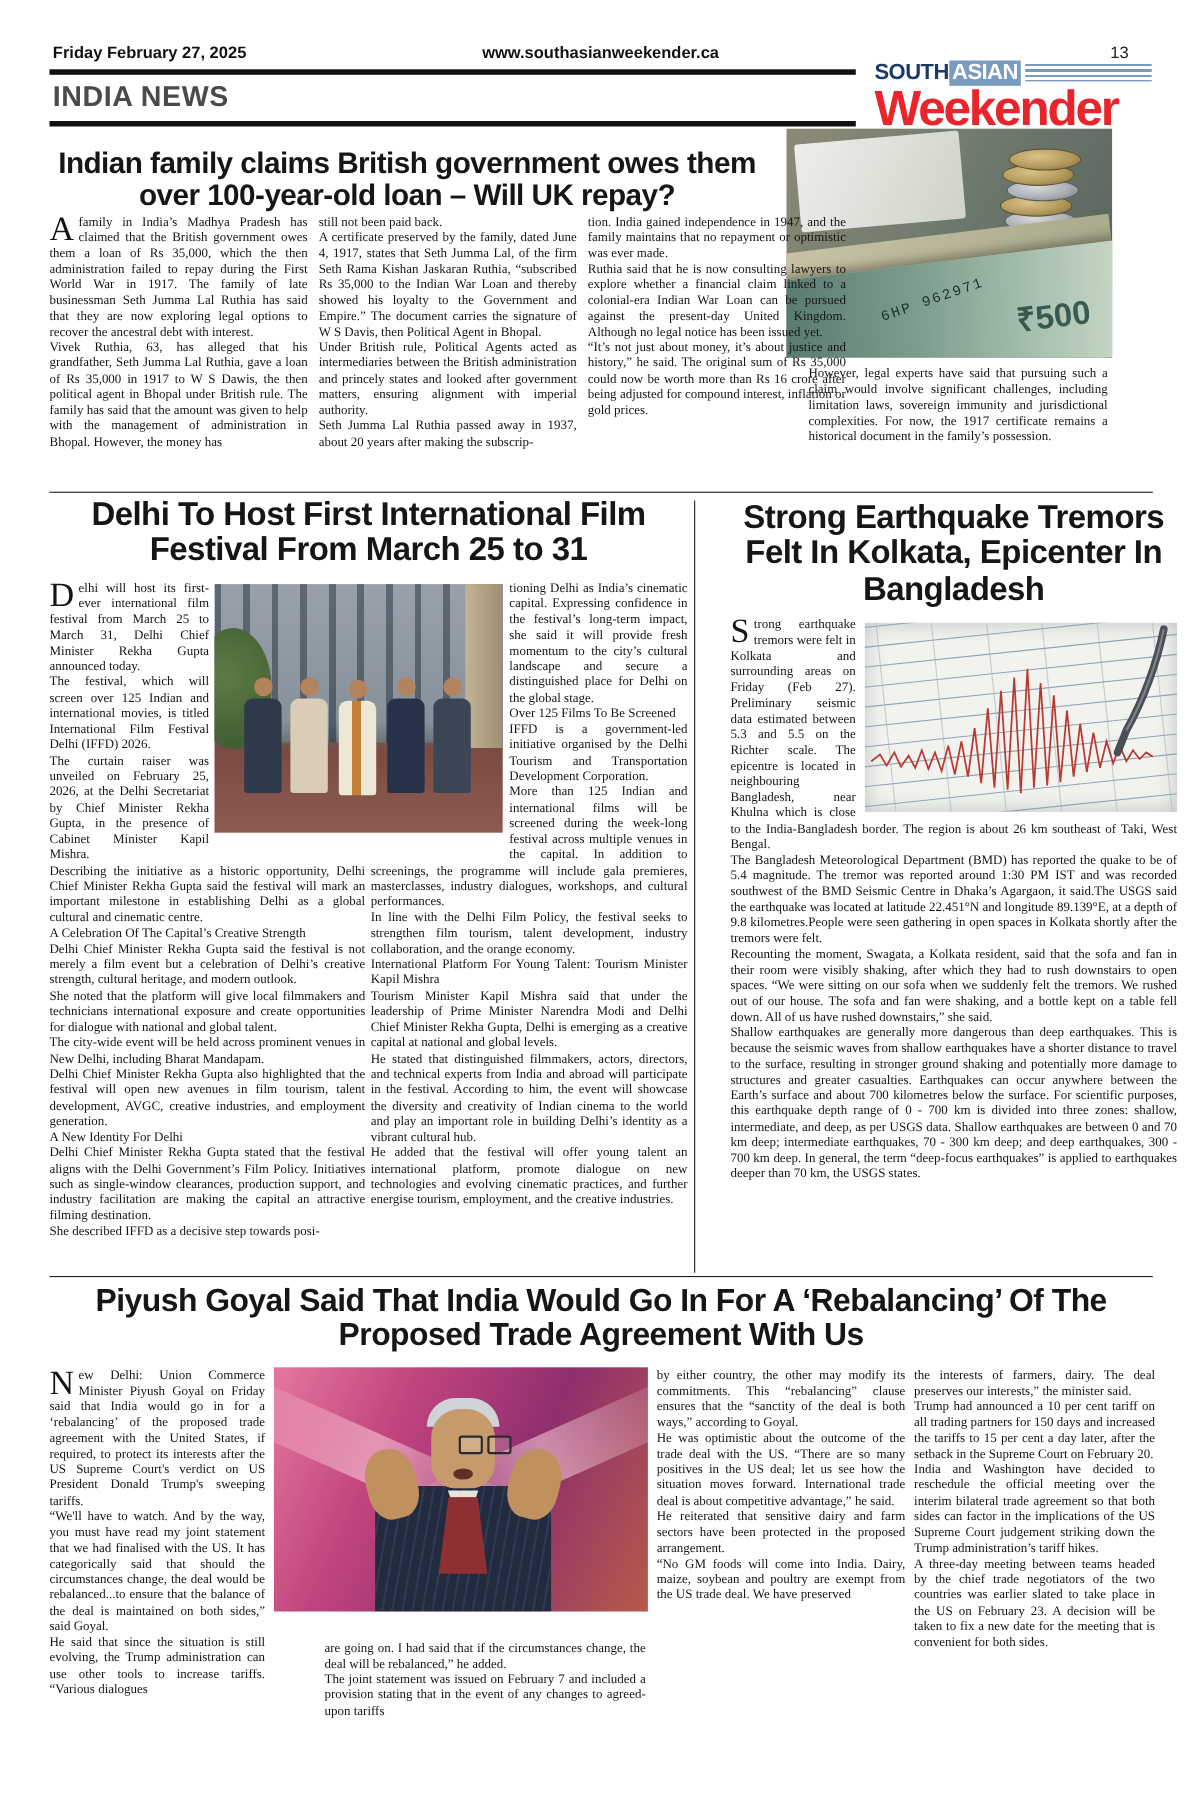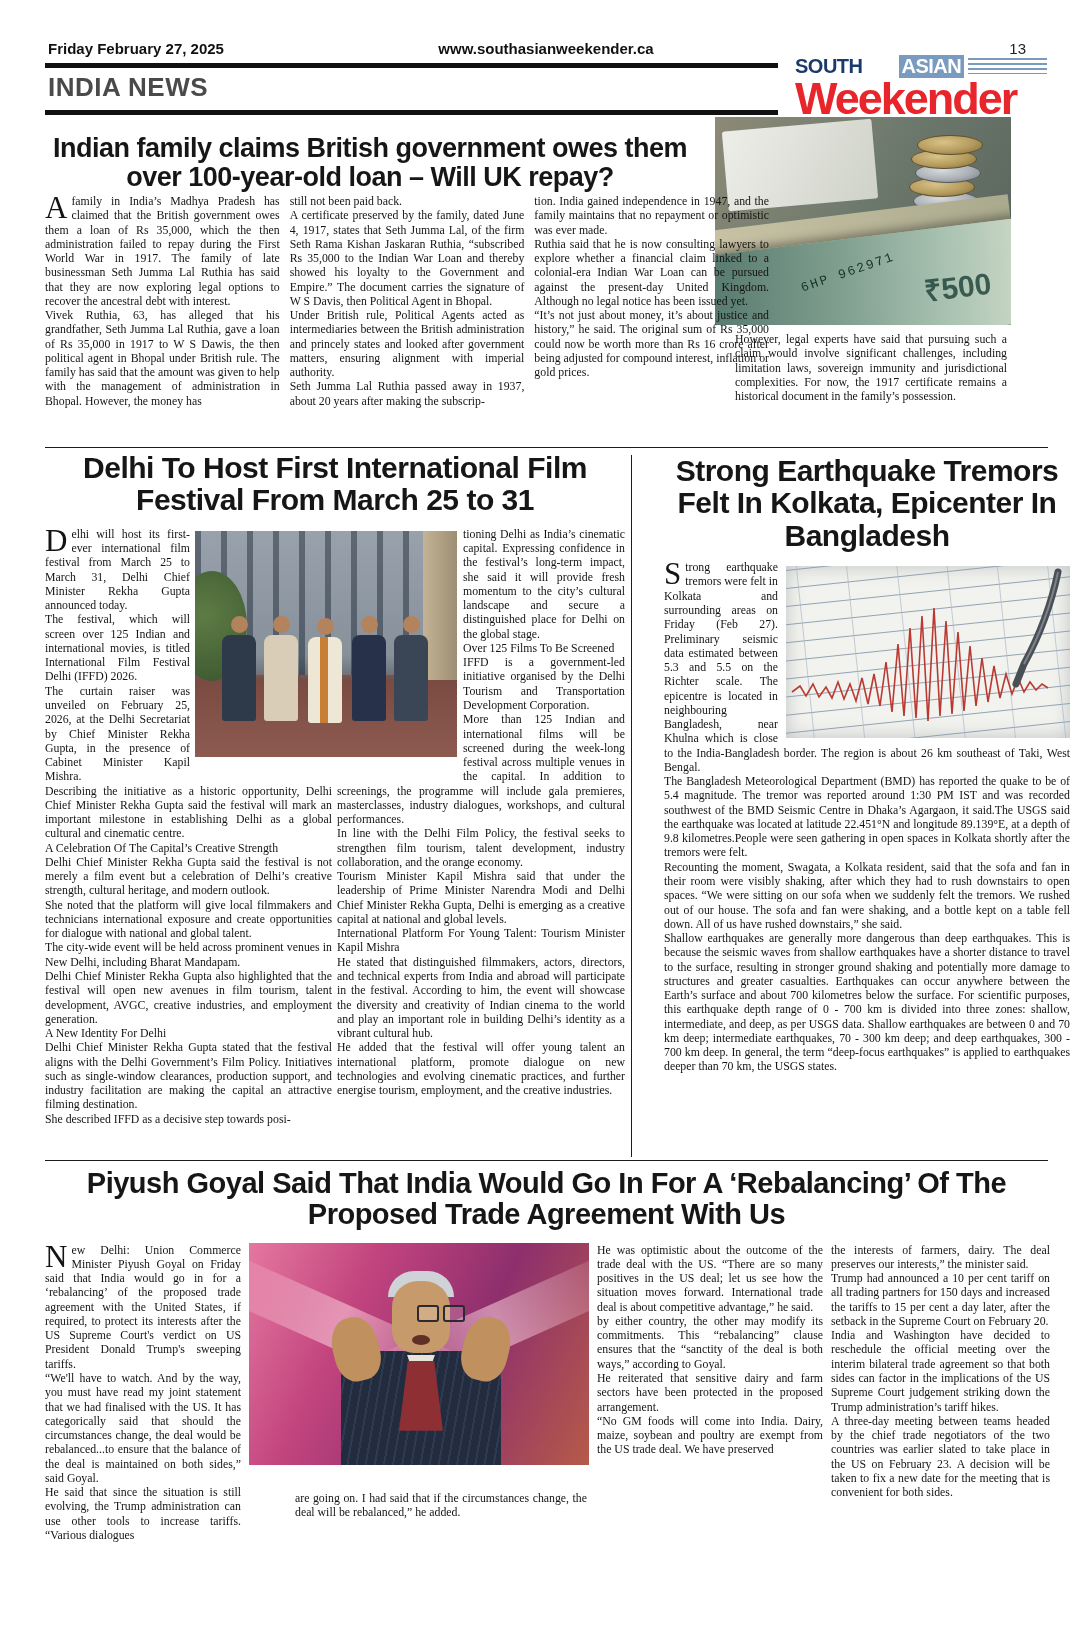--- a/index.html
+++ b/index.html
@@ -12,21 +12,21 @@
            font-family:"Liberation Sans",sans-serif;font-weight:bold;font-size:15px;color:#111;}
   .hdr-page{position:absolute;right:66px;top:40px;font-family:"Liberation Sans",sans-serif;
             font-size:15px;color:#222;}
   .rule-thick{position:absolute;left:45px;width:733px;height:5px;background:#111;}
   .section-title{position:absolute;left:48px;top:72px;font-family:"Liberation Sans",sans-serif;
                  font-weight:800;font-size:26px;letter-spacing:0.5px;color:#4a4a4a;}
   .logo{position:absolute;left:795px;top:56px;width:252px;}
   .logo-row{display:flex;align-items:center;height:20px;}
   .logo-south{font-family:"Liberation Sans",sans-serif;font-weight:800;font-size:20px;color:#1b3a6b;letter-spacing:-0.5px;}
   .logo-asian{font-family:"Liberation Sans",sans-serif;font-weight:800;font-size:20px;color:#fff;
-              background:#7a9bc0;padding:0 3px;letter-spacing:-0.5px;margin-left:36px;}
+              background:#7a9bc0;padding:0 3px;letter-spacing:-0.5px;}
   .logo-stripes{flex:1;height:16px;margin-left:4px;
                 background:repeating-linear-gradient(180deg,#7a9bc0 0 2px,#ffffff 2px 5px);}
   .logo-week{font-family:"Liberation Sans",sans-serif;font-weight:800;font-size:45px;
              color:#e8252b;letter-spacing:-2px;line-height:1.0;}
   
   .headline{font-family:"Liberation Sans",sans-serif;font-weight:800;text-align:center;
             color:#161616;letter-spacing:-0.5px;line-height:1.08;}
   .bp{margin:0;font-size:11.8px;line-height:1.21;text-align:justify;}
   .dropcap{float:left;font-size:31px;line-height:25px;padding:1px 4px 0 0;font-family:"Liberation Serif",serif;}
   .rule-thin{position:absolute;background:#1c1c1c;}
@@ -213,22 +213,22 @@
         <p class="bp">She described IFFD as a decisive step towards posi-</p>
       </div>
 
       <div style="position:absolute;left:292px;top:0;width:288px;">
         <div style="float:left;width:126px;height:256px;"></div>
         <p class="bp">tioning Delhi as India’s cinematic capital. Expressing confidence in the festival’s long-term impact, she said it will provide fresh momentum to the city’s cultural landscape and secure a distinguished place for Delhi on the global stage.</p>
         <p class="bp">Over 125 Films To Be Screened</p>
         <p class="bp">IFFD is a government-led initiative organised by the Delhi Tourism and Transportation Development Corporation.</p>
         <p class="bp">More than 125 Indian and international films will be screened during the week-long festival across multiple venues in the capital. In addition to screenings, the programme will include gala premieres, masterclasses, industry dialogues, workshops, and cultural performances.</p>
         <p class="bp">In line with the Delhi Film Policy, the festival seeks to strengthen film tourism, talent development, industry collaboration, and the orange economy.</p>
+        <p class="bp">International Platform For Young Talent: Tourism Minister Kapil Mishra</p>
         <p class="bp">Tourism Minister Kapil Mishra said that under the leadership of Prime Minister Narendra Modi and Delhi Chief Minister Rekha Gupta, Delhi is emerging as a creative capital at national and global levels.</p>
-        <p class="bp">International Platform For Young Talent: Tourism Minister Kapil Mishra</p>
         <p class="bp">He stated that distinguished filmmakers, actors, directors, and technical experts from India and abroad will participate in the festival. According to him, the event will showcase the diversity and creativity of Indian cinema to the world and play an important role in building Delhi’s identity as a vibrant cultural hub.</p>
         <p class="bp">He added that the festival will offer young talent an international platform, promote dialogue on new technologies and evolving cinematic practices, and further energise tourism, employment, and the creative industries.</p>
       </div>
     </div>
   </div>
 
   <div class="a3">
     <h2 class="headline a3-head">Strong Earthquake Tremors Felt In Kolkata, Epicenter In Bangladesh</h2>
     <div class="a3-body">
 
@@ -294,26 +294,27 @@
           <div class="gp-hair"></div>
           <div class="gp-face"></div>
           <div class="gp-glasses">
               <div class="gp-lens"></div>
               <div class="gp-lens"></div>
             </div>
           <div class="gp-mouth"></div>
         </div>
         <div class="a4-under">
           <p class="bp">are going on. I had said that if the circumstances change, the deal will be rebalanced,” he added.</p>
+          <p class="bp">The joint statement was issued on February 7 and included a provision stating that in the event of any changes to agreed-upon tariffs</p>
         </div>
       </div>
 
       <div class="a4-c3">
+        <p class="bp">by either country, the other may modify its commitments. This “rebalancing” clause ensures that the “sanctity of the deal is both ways,” according to Goyal.</p>
         <p class="bp">He was optimistic about the outcome of the trade deal with the US. “There are so many positives in the US deal; let us see how the situation moves forward. International trade deal is about competitive advantage,” he said.</p>
-        <p class="bp">by either country, the other may modify its commitments. This “rebalancing” clause ensures that the “sanctity of the deal is both ways,” according to Goyal.</p>
         <p class="bp">He reiterated that sensitive dairy and farm sectors have been protected in the proposed arrangement.</p>
         <p class="bp">“No GM foods will come into India. Dairy, maize, soybean and poultry are exempt from the US trade deal. We have preserved</p>
       </div>
 
       <div class="a4-c4">
         <p class="bp">the interests of farmers, dairy. The deal preserves our interests,” the minister said.</p>
         <p class="bp">Trump had announced a 10 per cent tariff on all trading partners for 150 days and increased the tariffs to 15 per cent a day later, after the setback in the Supreme Court on February 20.</p>
         <p class="bp">India and Washington have decided to reschedule the official meeting over the interim bilateral trade agreement so that both sides can factor in the implications of the US Supreme Court judgement striking down the Trump administration’s tariff hikes.</p>
         <p class="bp">A three-day meeting between teams headed by the chief trade negotiators of the two countries was earlier slated to take place in the US on February 23. A decision will be taken to fix a new date for the meeting that is convenient for both sides.</p>
       </div>

